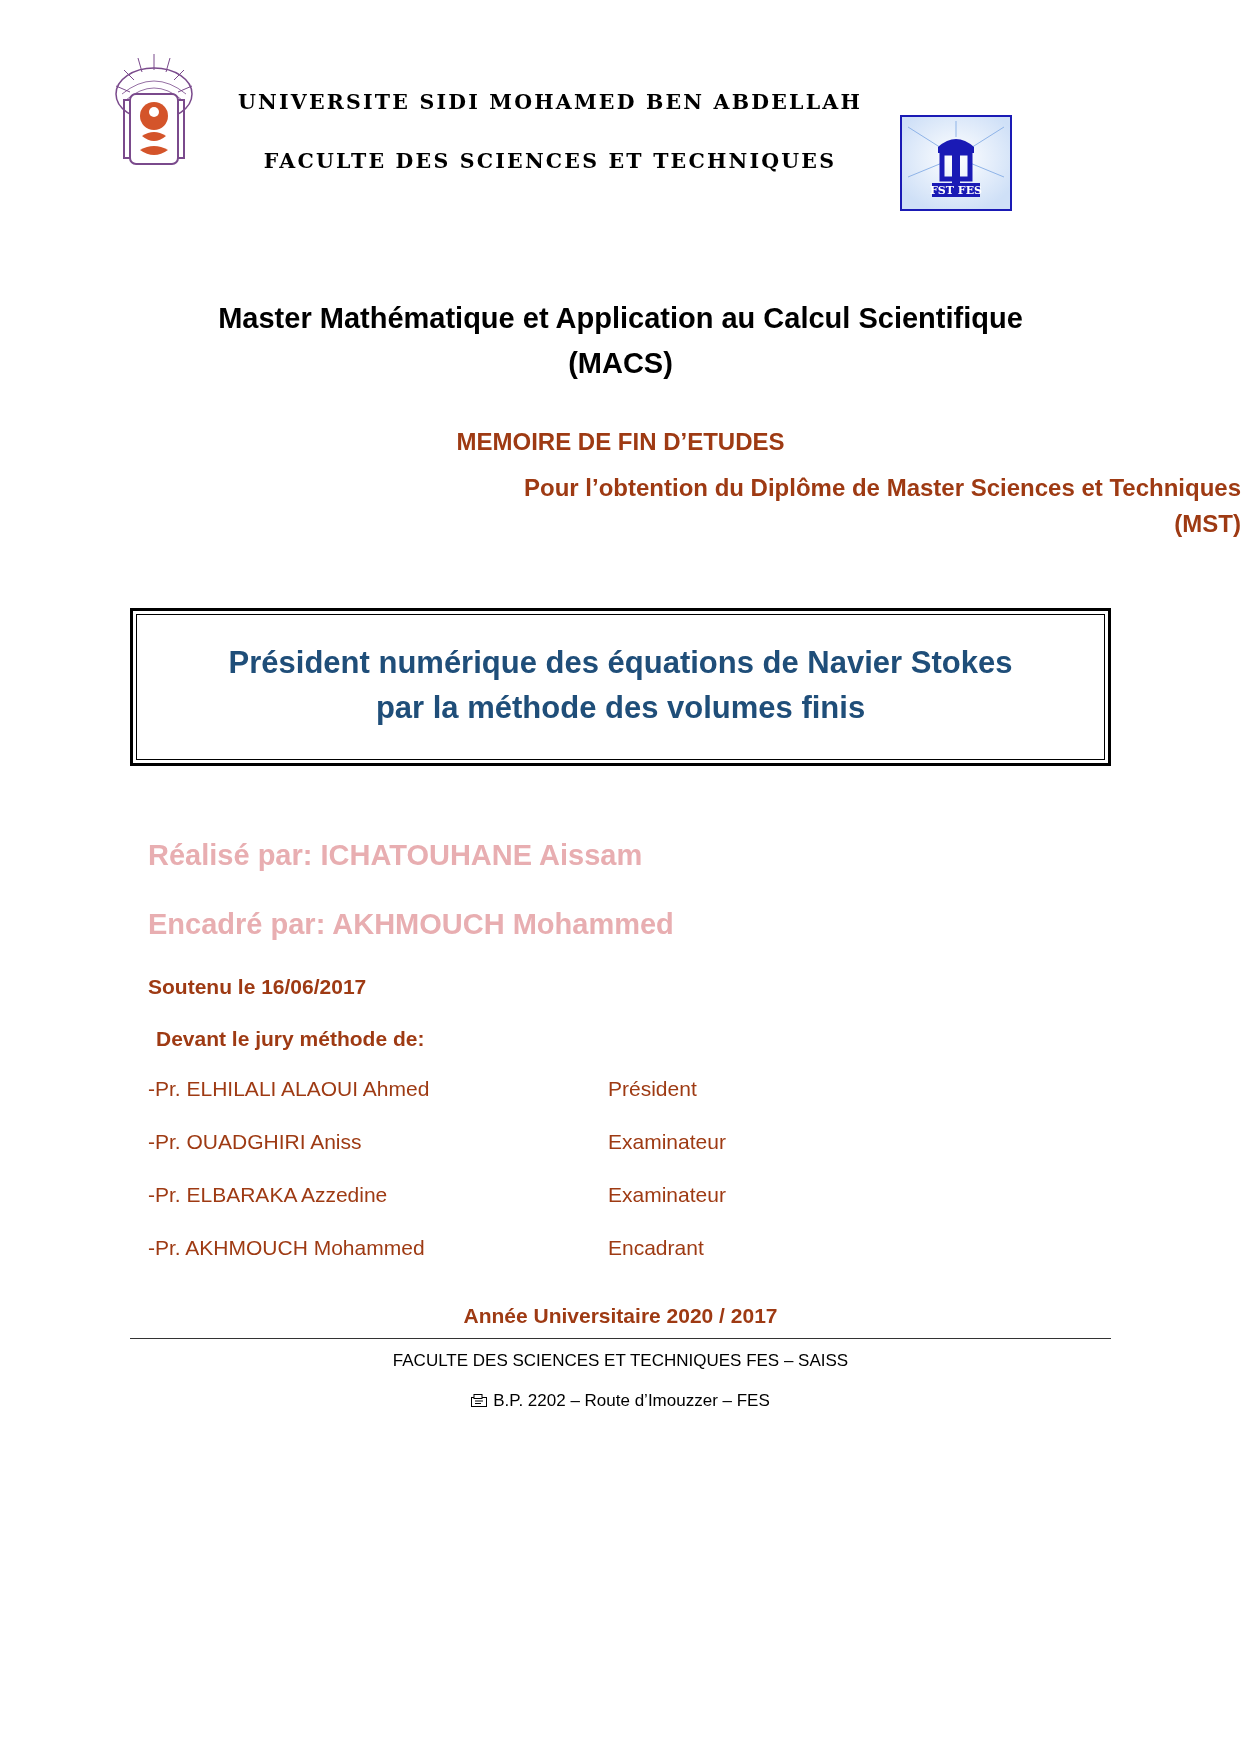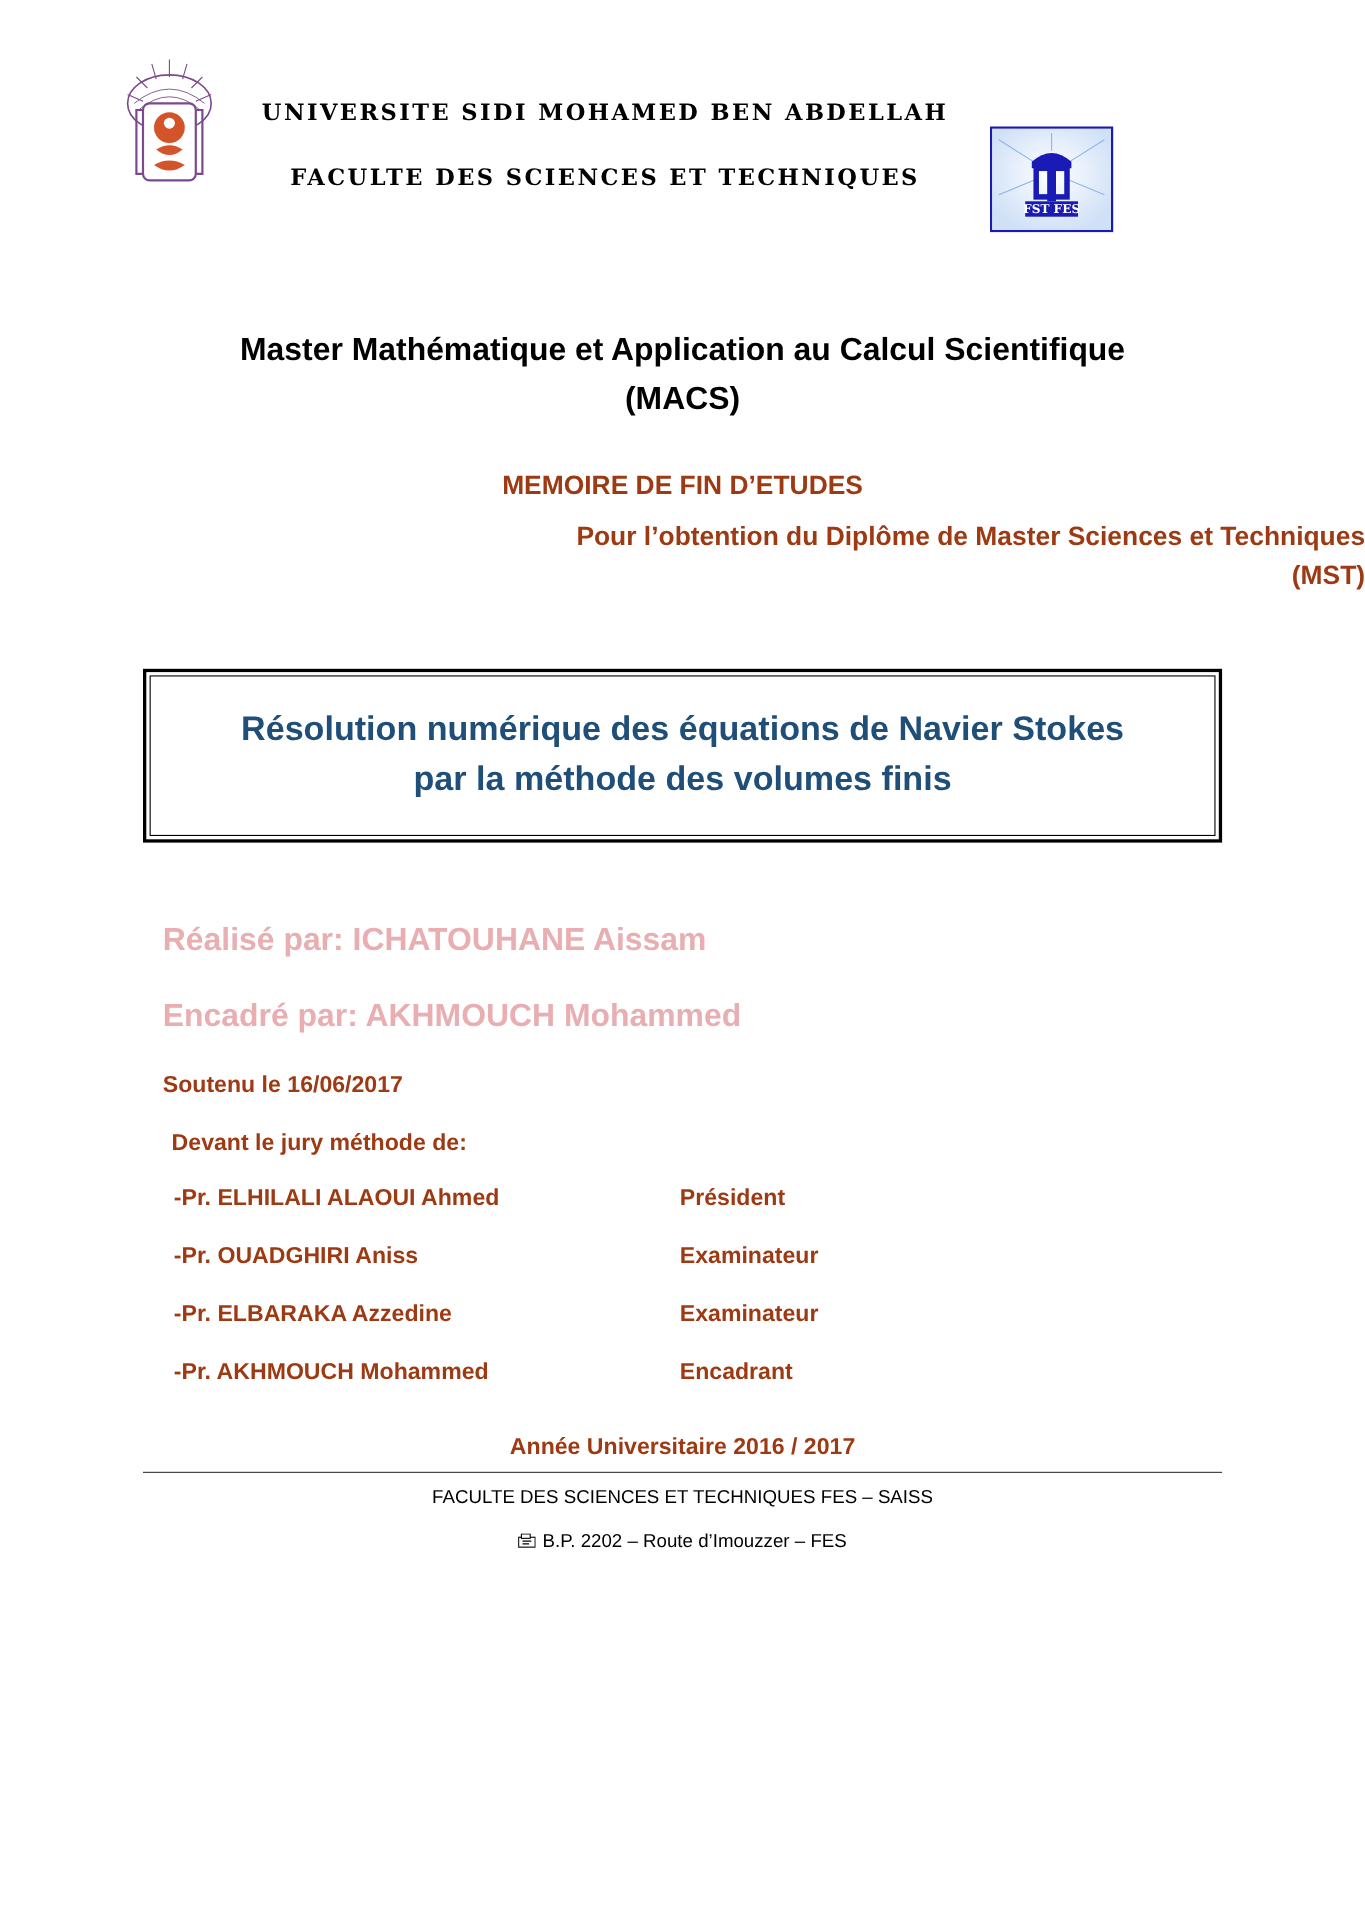--- a/index.html
+++ b/index.html
@@ -134,24 +134,23 @@
     color: #9e3a13;
     margin-top: 28px;
     margin-left: 8px;
   }
   .jury {
     margin-top: 26px;
   }
   .jury-row {
     display: flex;
     font-size: 21px;
-    font-weight: bold;
+    font-weight: normal;
     color: #9e3a13;
     margin-bottom: 29px;
-    margin-left: 10px;
   }
   .jury-name {
     width: 330px;
   }
   .jury-role {
     padding-left: 130px;
   }
 
   
   .annee {
@@ -244,21 +243,21 @@
 
   <div class="memoire">MEMOIRE DE FIN D’ETUDES</div>
 
   <div class="pour-obtention">
     <div>Pour l’obtention du Diplôme de Master Sciences et Techniques</div>
     <div>(MST)</div>
   </div>
 
   <div class="title-box-outer">
     <div class="title-box-inner">
-      <div>Résolution numérique des équations de Navier Stokes</div>
+      <div>Président numérique des équations de Navier Stokes</div>
       <div>par la méthode des volumes finis</div>
     </div>
   </div>
 
   <div class="author-block">
     <div class="author-line">Réalisé par: ICHATOUHANE Aissam</div>
     <div class="author-line">Encadré par: AKHMOUCH Mohammed</div>
     <div class="soutenu">Soutenu le 16/06/2017</div>
     <div class="devant">Devant le jury méthode de:</div>
 
@@ -275,21 +274,21 @@
         <div class="jury-name">-Pr. ELBARAKA Azzedine</div>
         <div class="jury-role">Examinateur</div>
       </div>
       <div class="jury-row">
         <div class="jury-name">-Pr. AKHMOUCH Mohammed</div>
         <div class="jury-role">Encadrant</div>
       </div>
     </div>
   </div>
 
-  <div class="annee">Année Universitaire 2016 / 2017</div>
+  <div class="annee">Année Universitaire 2020 / 2017</div>
   <div class="footer-rule"></div>
   <div class="footer-line1">FACULTE DES SCIENCES ET TECHNIQUES FES – SAISS</div>
   <div class="footer-line2">
     <span class="fax-icon">
       <svg width="16" height="14" viewBox="0 0 16 14" xmlns="http://www.w3.org/2000/svg">
         <rect x="0.5" y="3.5" width="15" height="9" fill="#ffffff" stroke="#000" stroke-width="1"></rect>
         <rect x="3" y="0.5" width="8" height="4" fill="#ffffff" stroke="#000" stroke-width="1"></rect>
         <line x1="4" y1="7" x2="12" y2="7" stroke="#000" stroke-width="1"></line>
         <line x1="4" y1="9.5" x2="10" y2="9.5" stroke="#000" stroke-width="1"></line>
       </svg>

